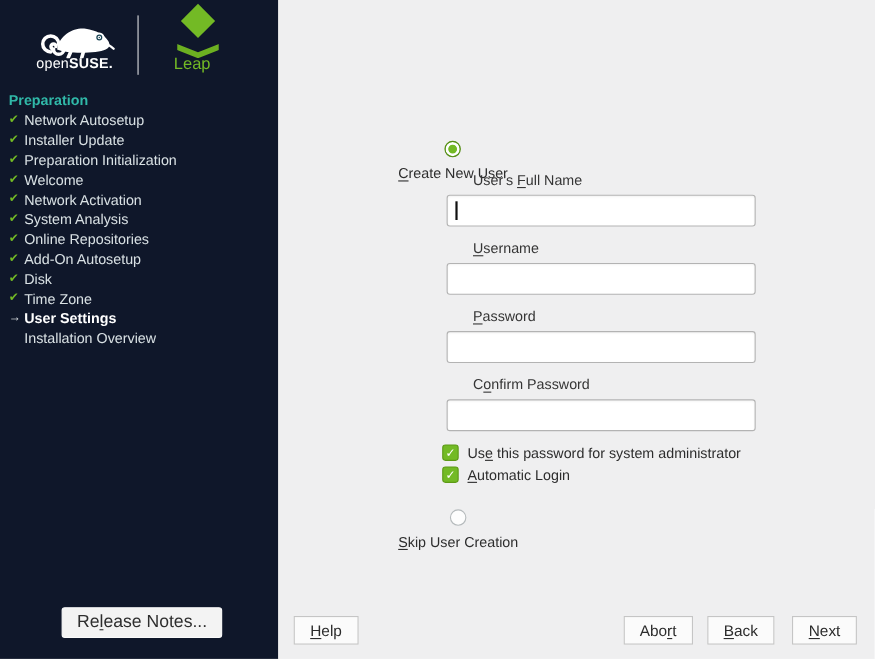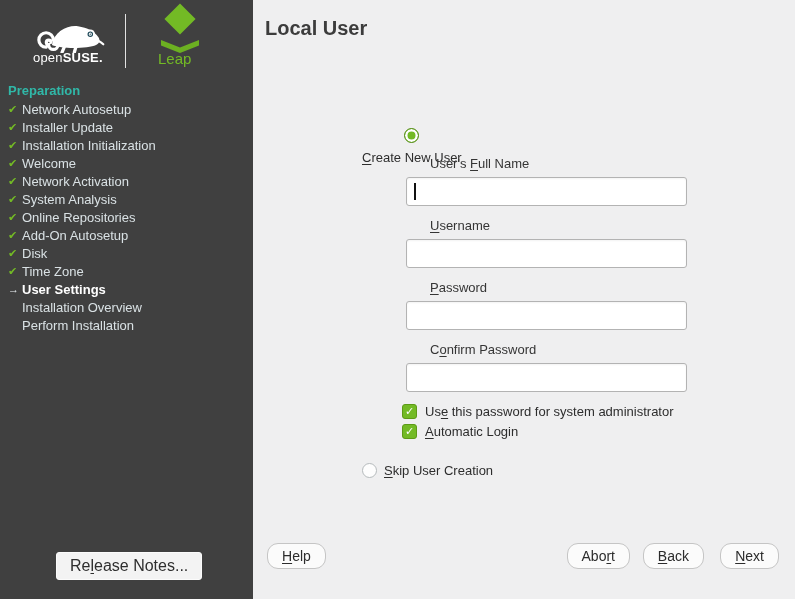--- a/index.html
+++ b/index.html
@@ -1,21 +1,21 @@
 <!DOCTYPE html>
 <html><head>
 <meta charset="utf-8">
 <style>
   * { margin:0; padding:0; box-sizing:border-box; }
   html,body { width:795px; height:599px; overflow:hidden; }
   body { font-family:"Liberation Sans","DejaVu Sans",sans-serif; }
   .app { display:flex; width:795px; height:599px; }
 
   
-  .sidebar { position:relative; width:253px; height:599px; background:#404040; flex:0 0 253px; }
+  .sidebar { position:relative; width:253px; height:599px; background:#0f172a; flex:0 0 253px; }
   .logo-row { position:relative; height:80px; }
   .chameleon-svg { position:absolute; left:30px; top:11px; }
   .brand-text { position:absolute; left:33px; top:50px; color:#ffffff; font-size:13px; letter-spacing:.2px; }
   .brand-text .lt { font-weight:400; }
   .brand-text .bd { font-weight:700; }
   .logo-divider { position:absolute; left:125px; top:14px; width:1px; height:54px; background:rgba(255,255,255,.85); }
   .leap-logo { position:absolute; left:145px; top:0; width:80px; height:80px; }
   .leap-diamond { position:absolute; left:24px; top:8px; width:22px; height:22px; background:#73ba25; transform:rotate(45deg); }
   .leap-chevron { position:absolute; left:16px; top:40px; width:38px; height:13px; background:#6cb021;
                   clip-path:polygon(0 0, 50% 58%, 100% 0, 100% 42%, 50% 100%, 0 42%); }
@@ -50,22 +50,22 @@
     border:1px solid #b3b3b3; border-radius:3px; font-size:13px; padding:0 7px; color:#1a1a1a;
     box-shadow:inset 0 1px 2px rgba(0,0,0,.05); font-family:inherit; }
   .caret { position:absolute; left:161px; width:2px; height:17px; background:#111; }
 
   .checkbox-row { position:absolute; left:149px; display:flex; align-items:center; gap:8px; font-size:13px; color:#2d2d2d; }
   .checkbox { width:15px; height:15px; border-radius:3px; background:#73ba25; border:1px solid #5d9a16;
     color:#ffffff; font-size:11px; font-weight:700; display:flex; align-items:center; justify-content:center; flex:0 0 15px; }
 
   u { text-underline-offset:2px; }
 
-  .footer-button { height:26px; padding:0 14px; background:#fbfbfb; border:1px solid #c5c5c5; border-radius:11px;
-    font-size:14px; color:#2c2c2c; font-family:inherit; cursor:pointer; position:absolute; top:543px; }
+  .footer-button { height:26px; padding:0 14px; background:#fbfbfb; border:1px solid #c5c5c5; border-radius:0;
+    font-size:14px; color:#2c2c2c; font-family:inherit; cursor:pointer; position:absolute; top:560px; }
   .btn-help  { left:14px; }
   .btn-abort { right:165px;text-align:right; }
   .btn-back  { right:91px; }
   .btn-next  { right:16px; }
 </style>
 </head>
 <body>
 
 <div class="app">
 
@@ -97,21 +97,21 @@
         <li class="nav-item done">
             <span class="nav-icon check">✔</span>
             <span>Network Autosetup</span>
           </li>
         <li class="nav-item done">
             <span class="nav-icon check">✔</span>
             <span>Installer Update</span>
           </li>
         <li class="nav-item done">
             <span class="nav-icon check">✔</span>
-            <span>Installation Initialization</span>
+            <span>Preparation Initialization</span>
           </li>
         <li class="nav-item done">
             <span class="nav-icon check">✔</span>
             <span>Welcome</span>
           </li>
         <li class="nav-item done">
             <span class="nav-icon check">✔</span>
             <span>Network Activation</span>
           </li>
         <li class="nav-item done">
@@ -137,32 +137,27 @@
         <li class="nav-item current">
             <span class="nav-icon arrow">→</span>
             <span>User Settings</span>
           </li>
       </ul>
       <ul>
         <li class="nav-item pending">
             <span class="nav-icon"></span>
             <span>Installation Overview</span>
           </li>
-        <li class="nav-item pending">
-            <span class="nav-icon"></span>
-            <span>Perform Installation</span>
-          </li>
       </ul>
     </nav>
 
     <button class="release-notes-button">Re<u>l</u>ease Notes...</button>
   </div>
 
   <div class="main">
-    <h1 class="page-title">Local User</h1>
 
     <div class="radio-row" style="left:109px; top:128px;flex-direction:column;">
       <span class="radio on"></span>
       <span><u>C</u>reate New User</span>
     </div>
 
     <label class="field-label" style="top:156px;">User's <u>F</u>ull Name</label>
     <input class="text-input" style="top: 177px;" type="text" value="">
     <span class="caret" style="top:183px;"></span>
 
@@ -177,21 +172,21 @@
 
     <div class="checkbox-row" style="top:404px;">
       <span class="checkbox">✓</span>
       <span>Us<u>e</u> this password for system administrator</span>
     </div>
     <div class="checkbox-row" style="top:424px;">
       <span class="checkbox">✓</span>
       <span><u>A</u>utomatic Login</span>
     </div>
 
-    <div class="radio-row" style="left:109px; top:463px;">
+    <div class="radio-row" style="left:109px; top:463px;flex-direction:column;">
       <span class="radio off"></span>
       <span><u>S</u>kip User Creation</span>
     </div>
 
     <button class="footer-button btn-help"><u>H</u>elp</button>
     <button class="footer-button btn-abort">Abo<u>r</u>t</button>
     <button class="footer-button btn-back"><u>B</u>ack</button>
     <button class="footer-button btn-next"><u>N</u>ext</button>
   </div>
 </div>

